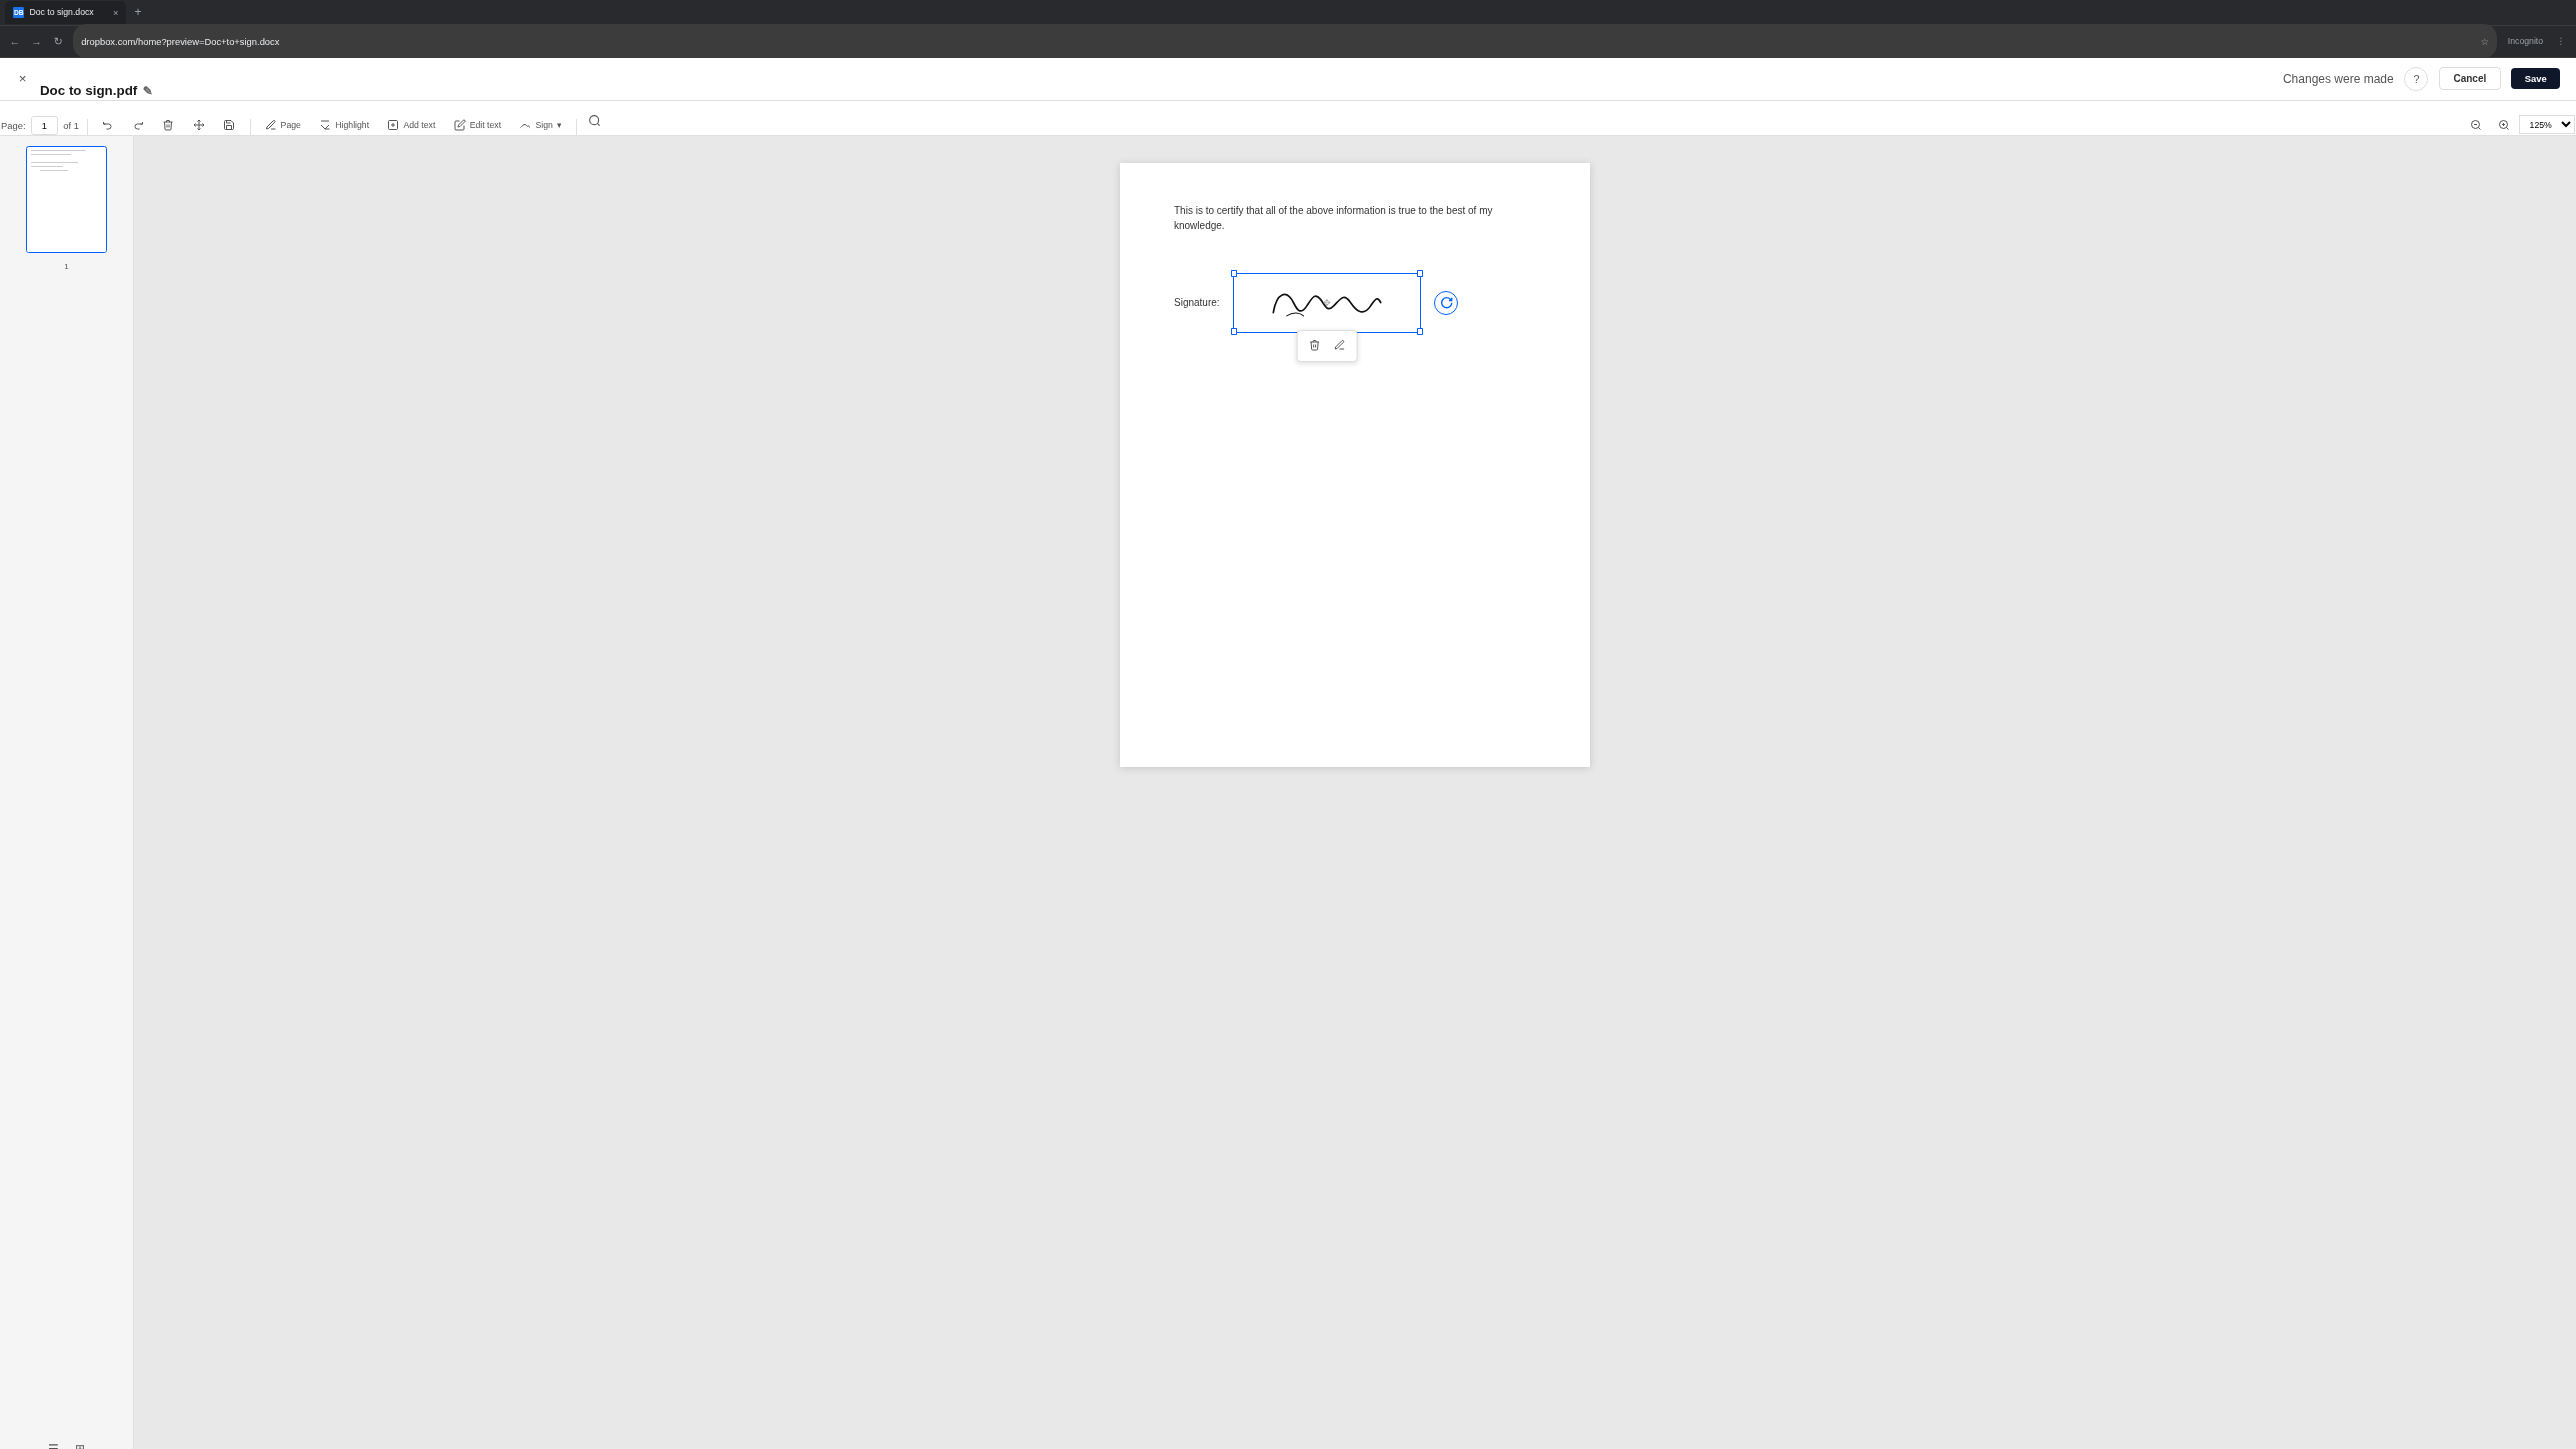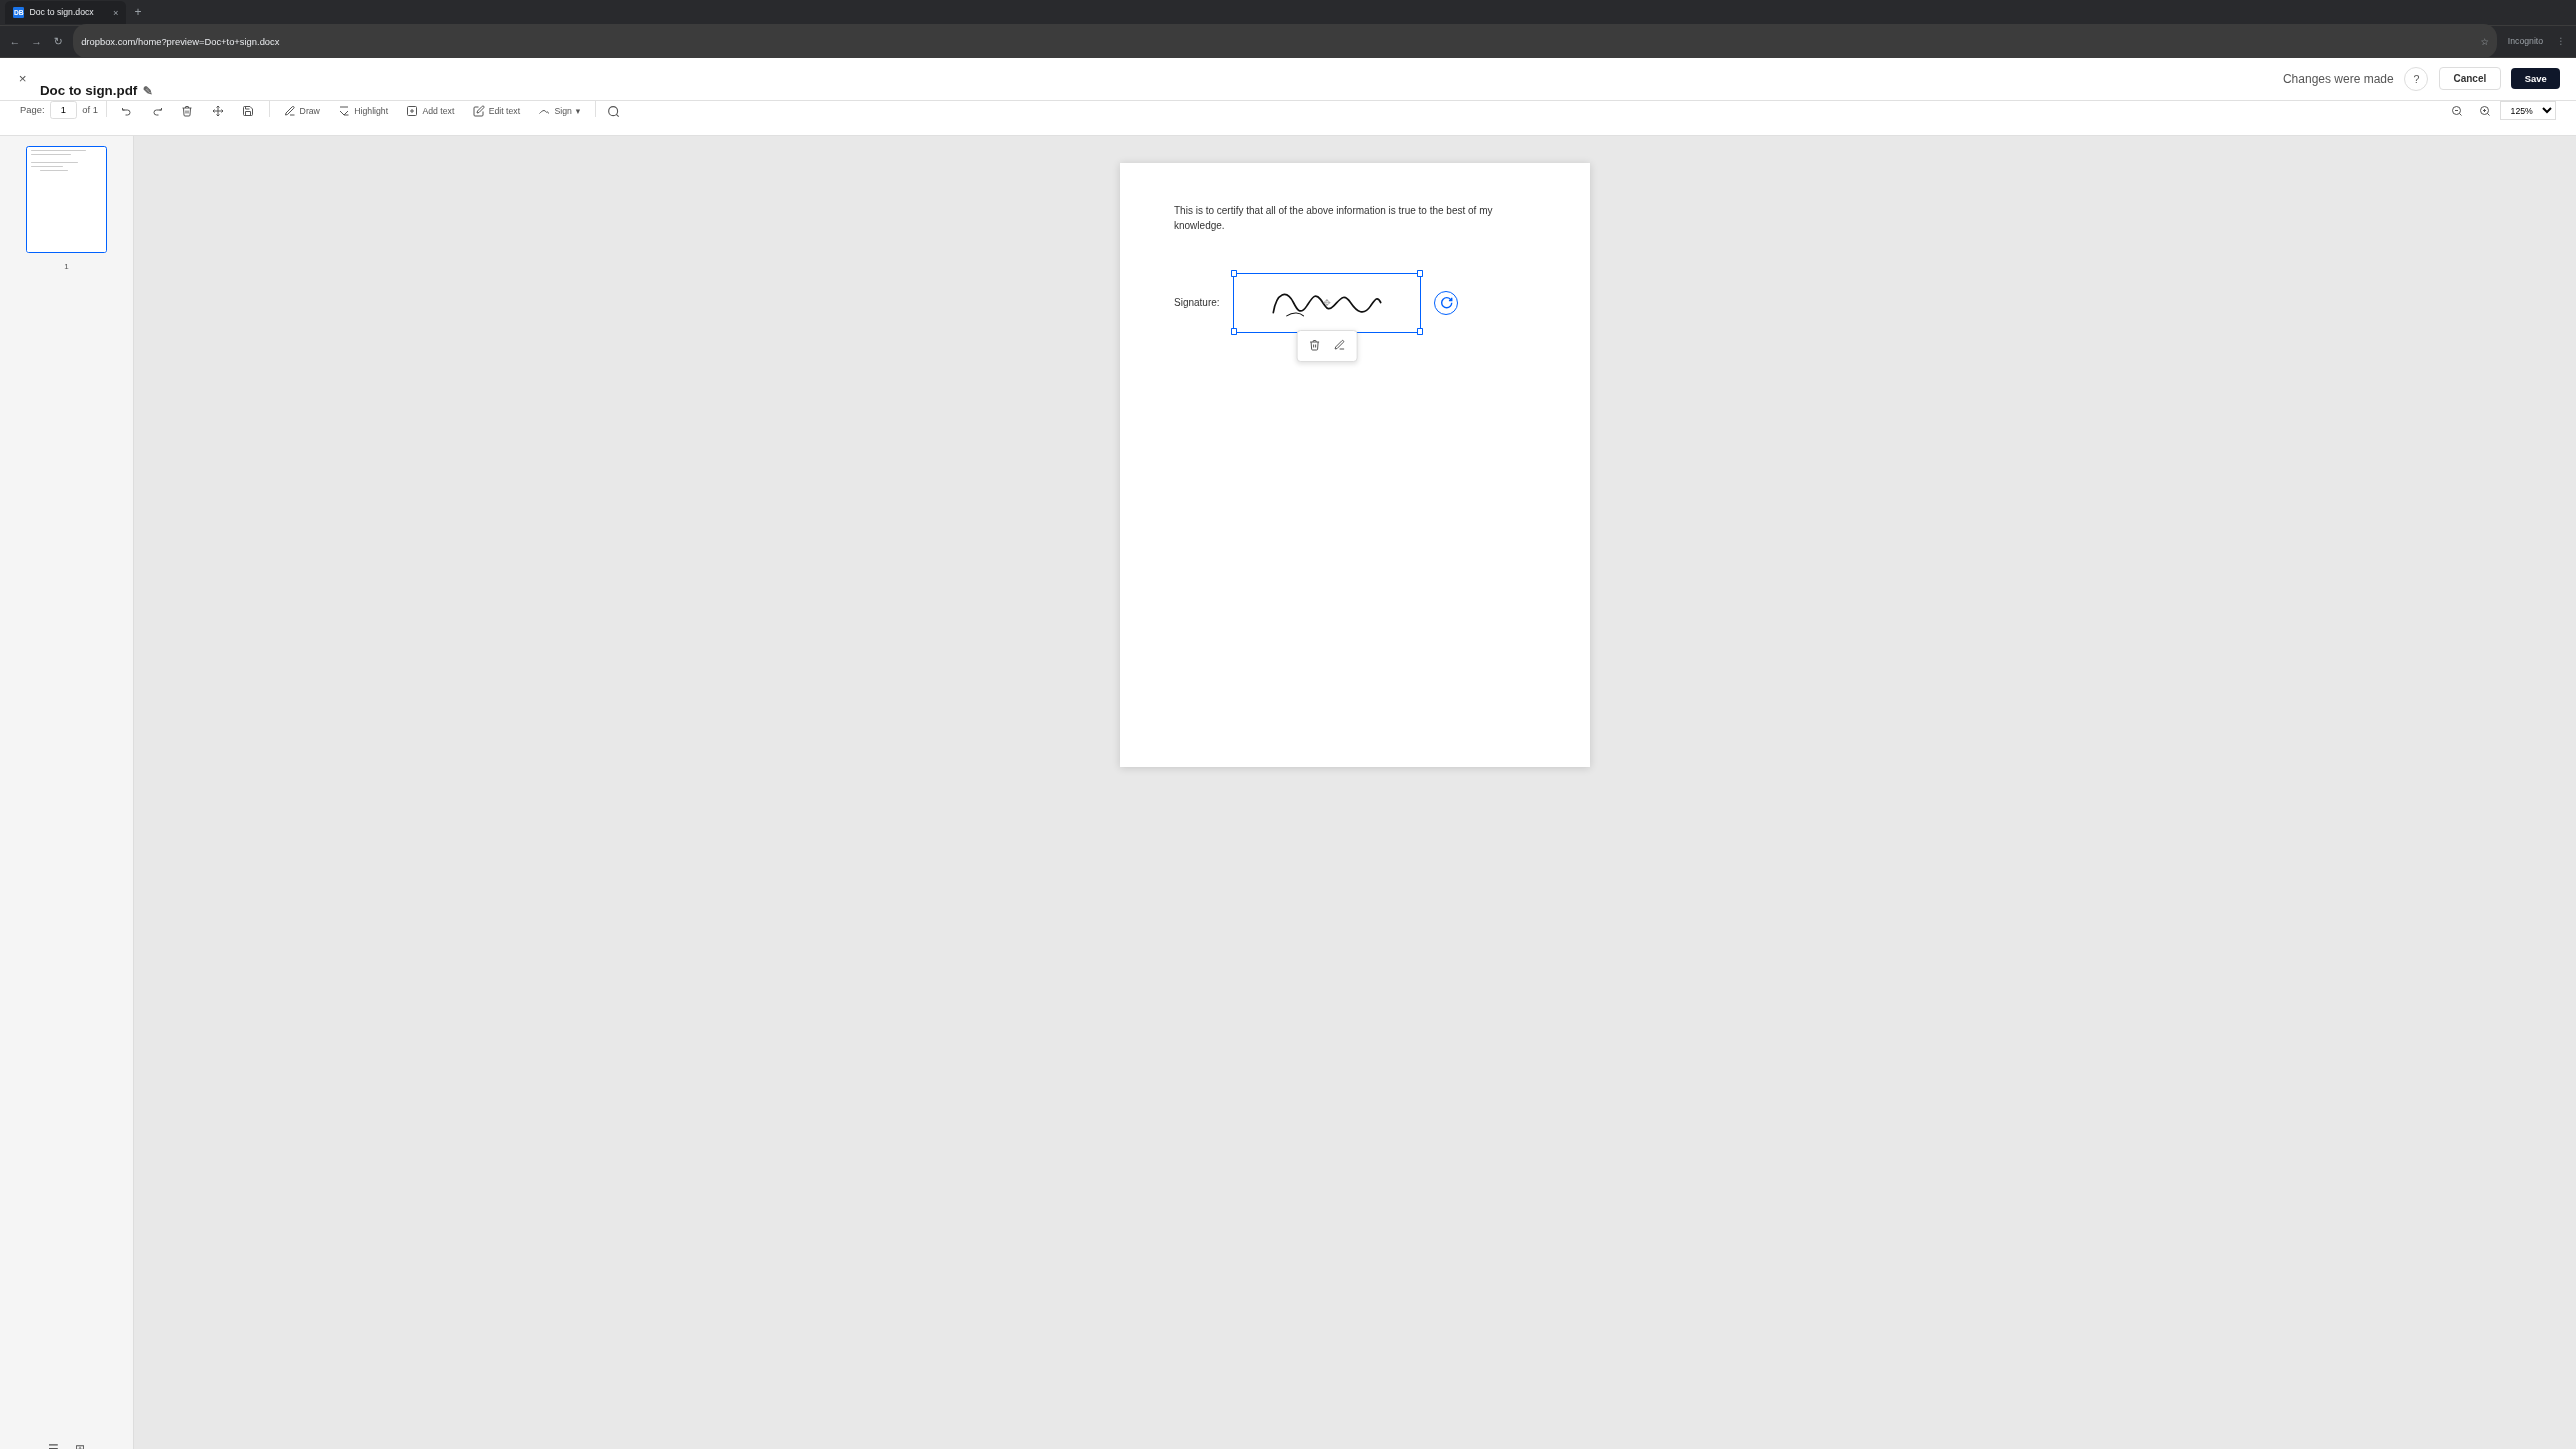--- a/index.html
+++ b/index.html
@@ -25,21 +25,21 @@
     .close-btn { background: none; border: none; cursor: pointer; font-size: 13.4px; color: #555; padding: 2.7px; }
     .doc-title { font-size: 13.4px; font-weight: 600; color: #1a1a1a; display: flex; align-items: center; gap: 5.4px; margin-top: 24px; }
     .edit-icon { color: #666; font-size: 12px; cursor: pointer; }
     .header-spacer { flex: 1; }
     .changes-text { color: #555; font-size: 12px; }
     .help-btn { background: none; border: 1.3px solid #ddd; border-radius: 50%; width: 24px; height: 24px; display: flex; align-items: center; justify-content: center; cursor: pointer; font-size: 10.7px; color: #555; }
     .cancel-btn { background: #fff; border: 1.3px solid #ddd; border-radius: 4px; padding: 5.4px 13.4px; font-size: 10px; font-weight: 700; cursor: pointer; color: #333; }
     .save-btn { background: #0f172a; border: none; border-radius: 4px; padding: 5.4px 13.4px; font-size: 9.4px; font-weight: 600; cursor: pointer; color: #fff; }
 
     
-    .toolbar { background: #fff; height: 35px; display: flex; align-items: flex-start; padding: 0 20px; gap: 5px; border-bottom: 0.7px solid #e0e0e0; color: #333; }
+    .toolbar { background: #fff; height: 35px; display: flex; align-items: flex-end; padding: 0 1px; gap: 5px; border-bottom: 0.7px solid #e0e0e0; color: #333; }
     .page-indicator { display: flex; align-items: center; gap: 5.4px; font-size: 9.4px; color: #555; }
     .page-input { width: 27px; text-align: center; border: 0.7px solid #ddd; border-radius: 2.7px; padding: 2.7px; font-size: 9.4px; }
     .toolbar-divider { width: 0.7px; height: 16px; background: #e0e0e0; margin: 0 2.7px; }
     .tool-btn { background: none; border: none; cursor: pointer; padding: 4px 6.7px; border-radius: 4px; display: flex; align-items: center; gap: 4px; font-size: 8.7px; color: #555; }
     .tool-btn svg { width: 12px; height: 12px; }
     .tool-btn-text { font-size: 8.7px; }
     .zoom-control { display: flex; align-items: center; gap: 2.7px; margin-left: auto; }
     .zoom-select { border: 0.7px solid #ddd; border-radius: 0; padding: 2.7px 5.4px; font-size: 8.7px; background: #fff; cursor: pointer; }
     .search-btn { background: none; border: none; cursor: pointer; padding: 4px; font-size: 12px; color: #555; }
 
@@ -160,21 +160,21 @@
         <polyline points="17 21 17 13 7 13 7 21"></polyline>
         <polyline points="7 3 7 8 15 8"></polyline>
       </svg>
   </button>
   <div class="toolbar-divider"></div>
   <button class="tool-btn">
     <svg viewBox="0 0 24 24" fill="none" stroke="currentColor" stroke-width="2">
         <path d="M12 20h9"></path>
         <path d="M16.5 3.5a2.121 2.121 0 0 1 3 3L7 19l-4 1 1-4L16.5 3.5z"></path>
       </svg>
-    <span class="tool-btn-text">Draw</span>
+    <span class="tool-btn-text">Page</span>
   </button>
   <button class="tool-btn">
     <svg viewBox="0 0 24 24" fill="none" stroke="currentColor" stroke-width="2">
         <path d="M12 20h9"></path>
         <path d="M4 4l16 0"></path>
         <path d="M4 12l8 8 8-8"></path>
       </svg>
     <span class="tool-btn-text">Highlight</span>
   </button>
   <button class="tool-btn">

